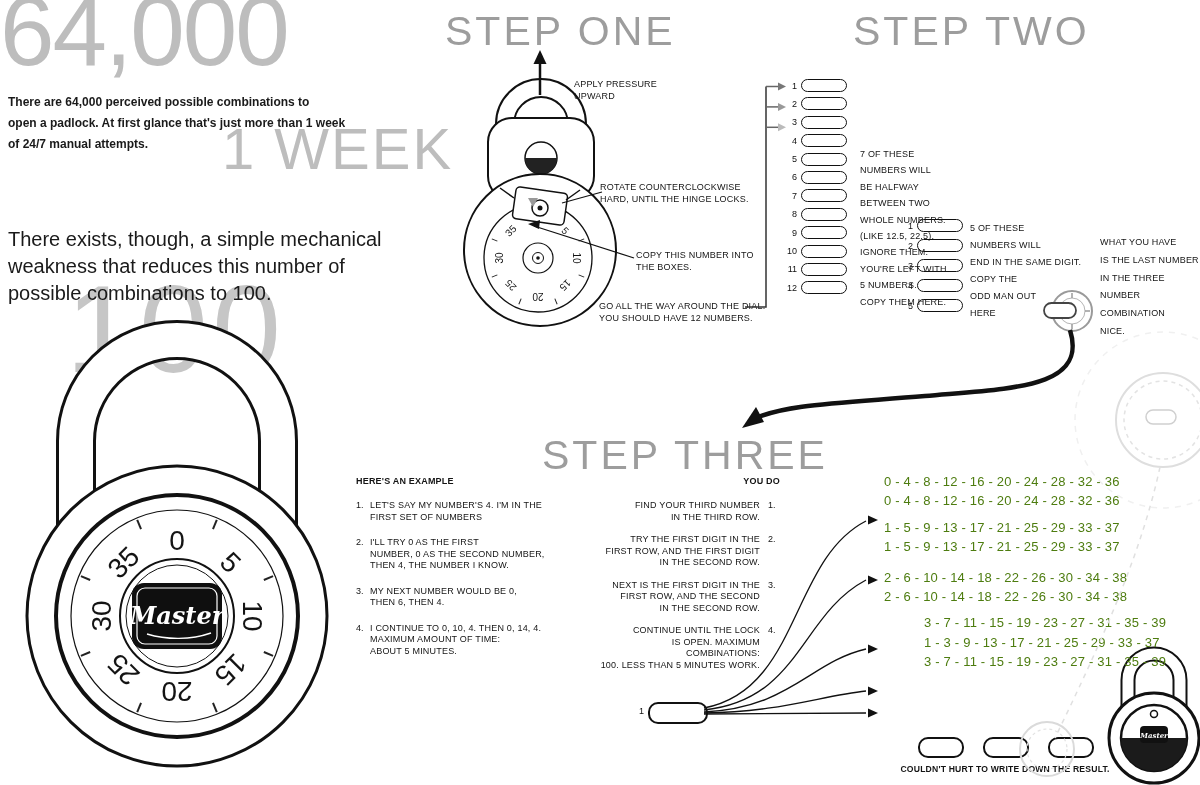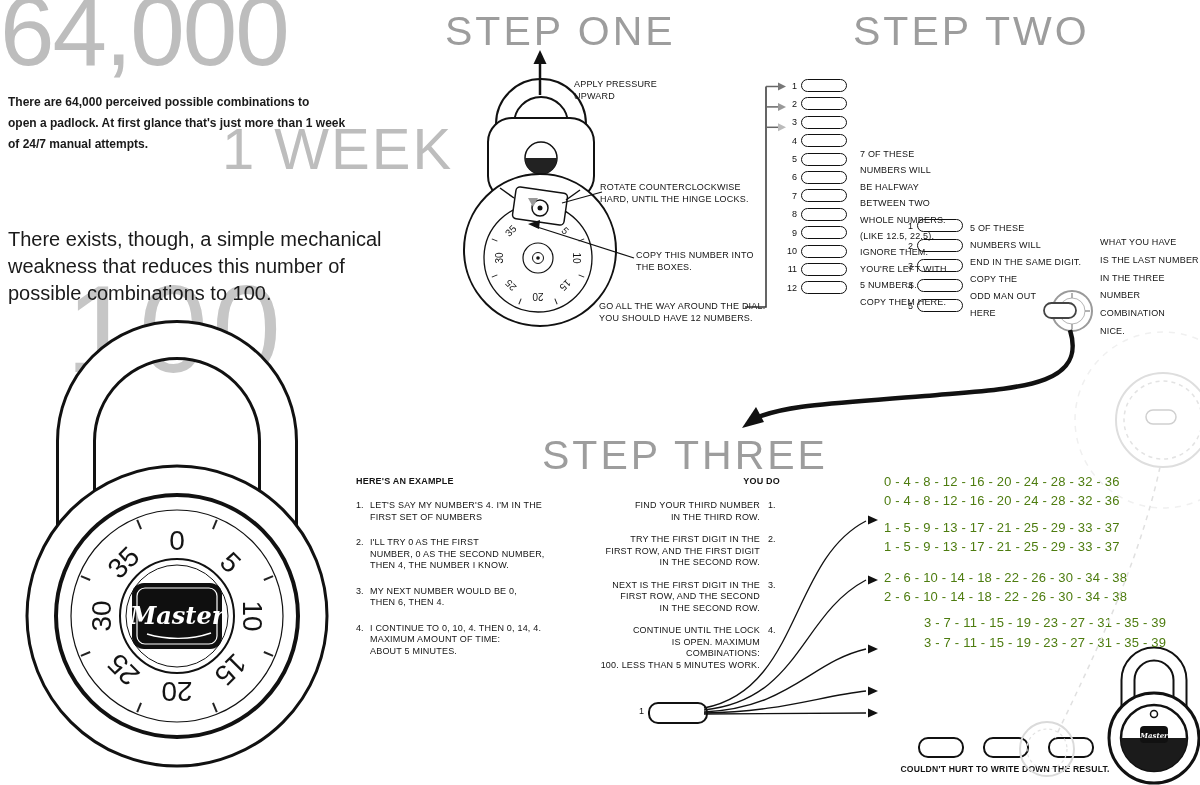--- a/index.html
+++ b/index.html
@@ -304,20 +304,21 @@
     <div style="margin-top:7px;">
       <div class="seq-row">1 - 5 - 9 - 13 - 17 - 21 - 25 - 29 - 33 - 37</div>
       <div class="seq-row">1 - 5 - 9 - 13 - 17 - 21 - 25 - 29 - 33 - 37</div>
     </div>
     <div style="margin-top:11px;">
       <div class="seq-row">2 - 6 - 10 - 14 - 18 - 22 - 26 - 30 - 34 - 38</div>
       <div class="seq-row">2 - 6 - 10 - 14 - 18 - 22 - 26 - 30 - 34 - 38</div>
     </div>
     <div style="margin-top:7px;margin-left:40px;">
       <div class="seq-row">3 - 7 - 11 - 15 - 19 - 23 - 27 - 31 - 35 - 39</div>
+      <div class="seq-row">1 - 3 - 9 - 13 - 17 - 21 - 25 - 29 - 33 - 37</div>
       <div class="seq-row">3 - 7 - 11 - 15 - 19 - 23 - 27 - 31 - 35 - 39</div>
     </div>
   </div>
 
   <div class="boxnum" style="left:632px;top:706px;width:12px;z-index:4;">1</div>
   <div class="abs-pill" style="left:648px;top:702px;width:56px;height:18px;"></div>
 
   <div class="abs-pill" style="left:918px;top:737px;width:42px;height:17px;"></div>
   <div class="abs-pill" style="left:983px;top:737px;width:42px;height:17px;"></div>
   <div class="abs-pill" style="left:1048px;top:737px;width:42px;height:17px;"></div>

